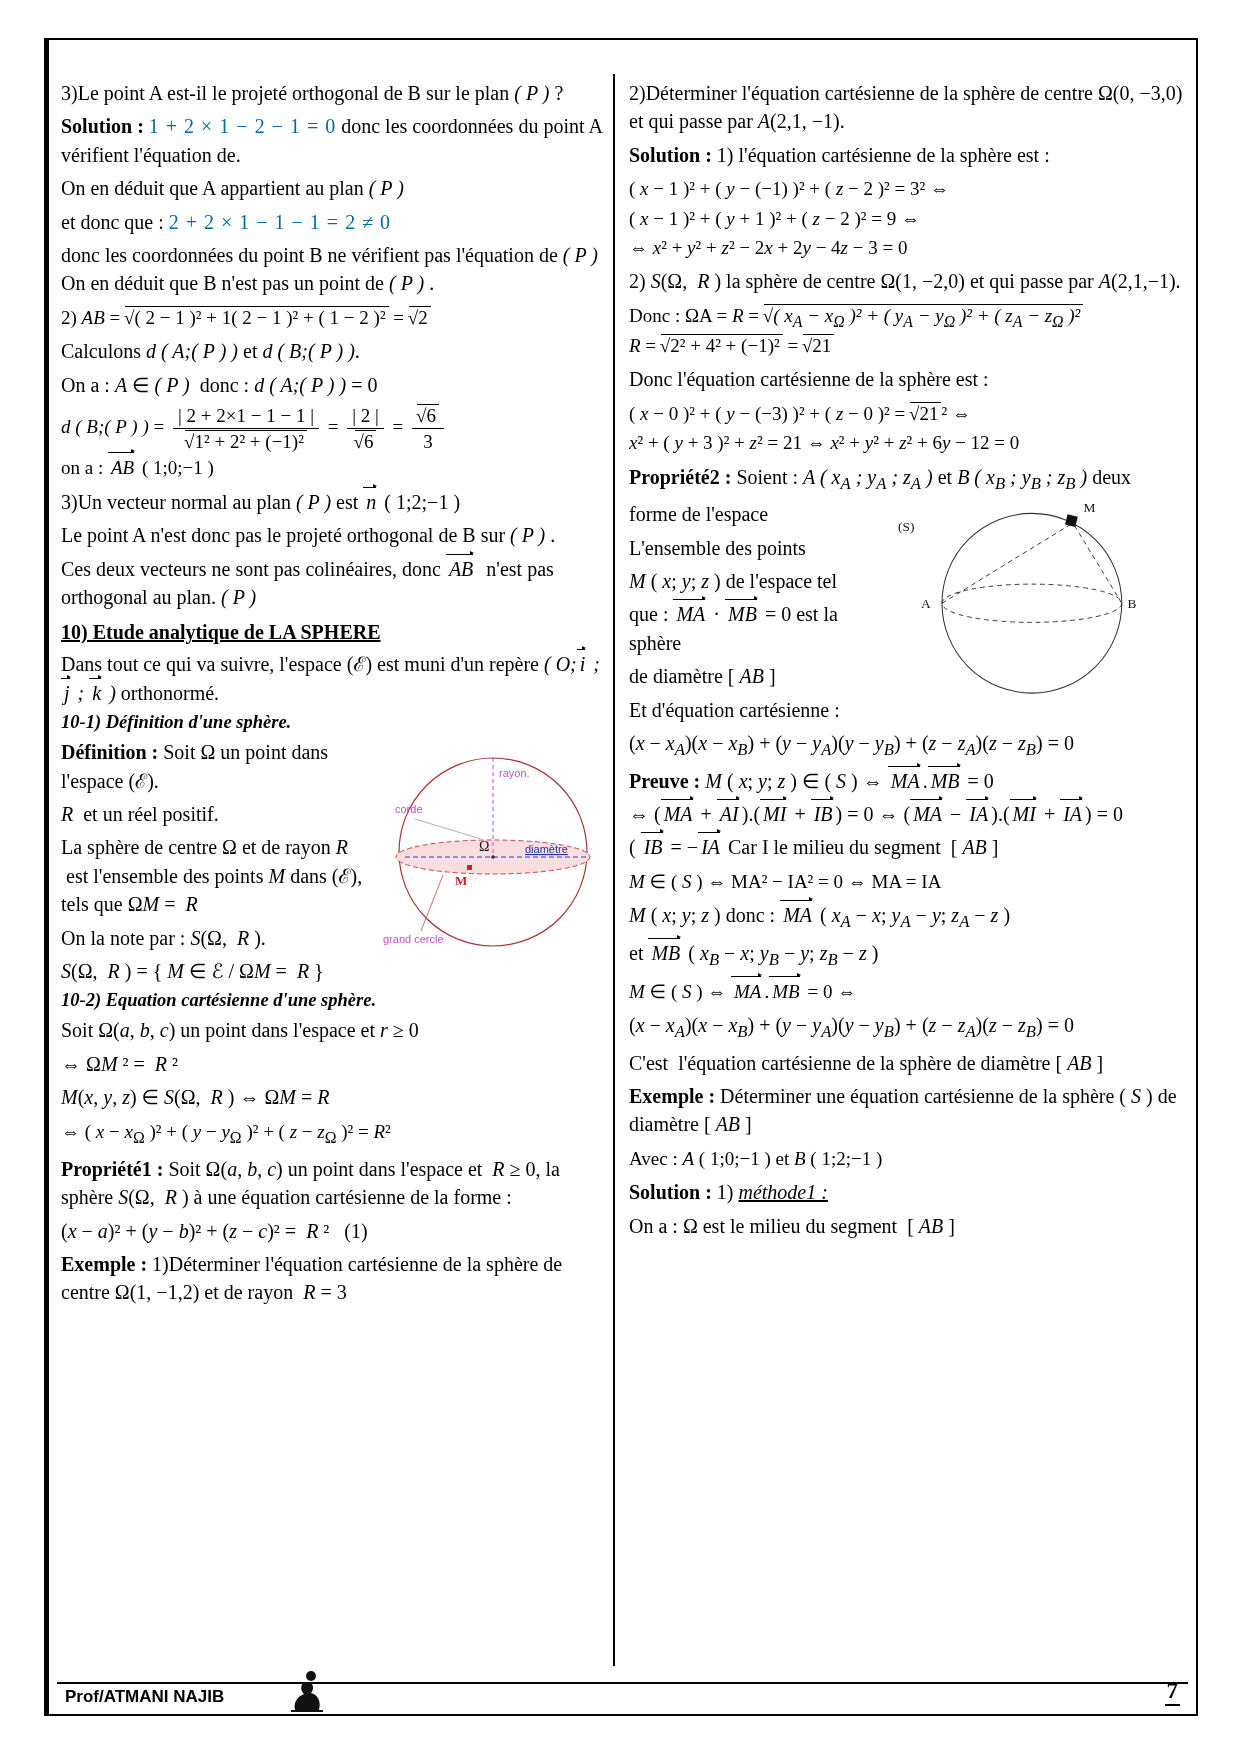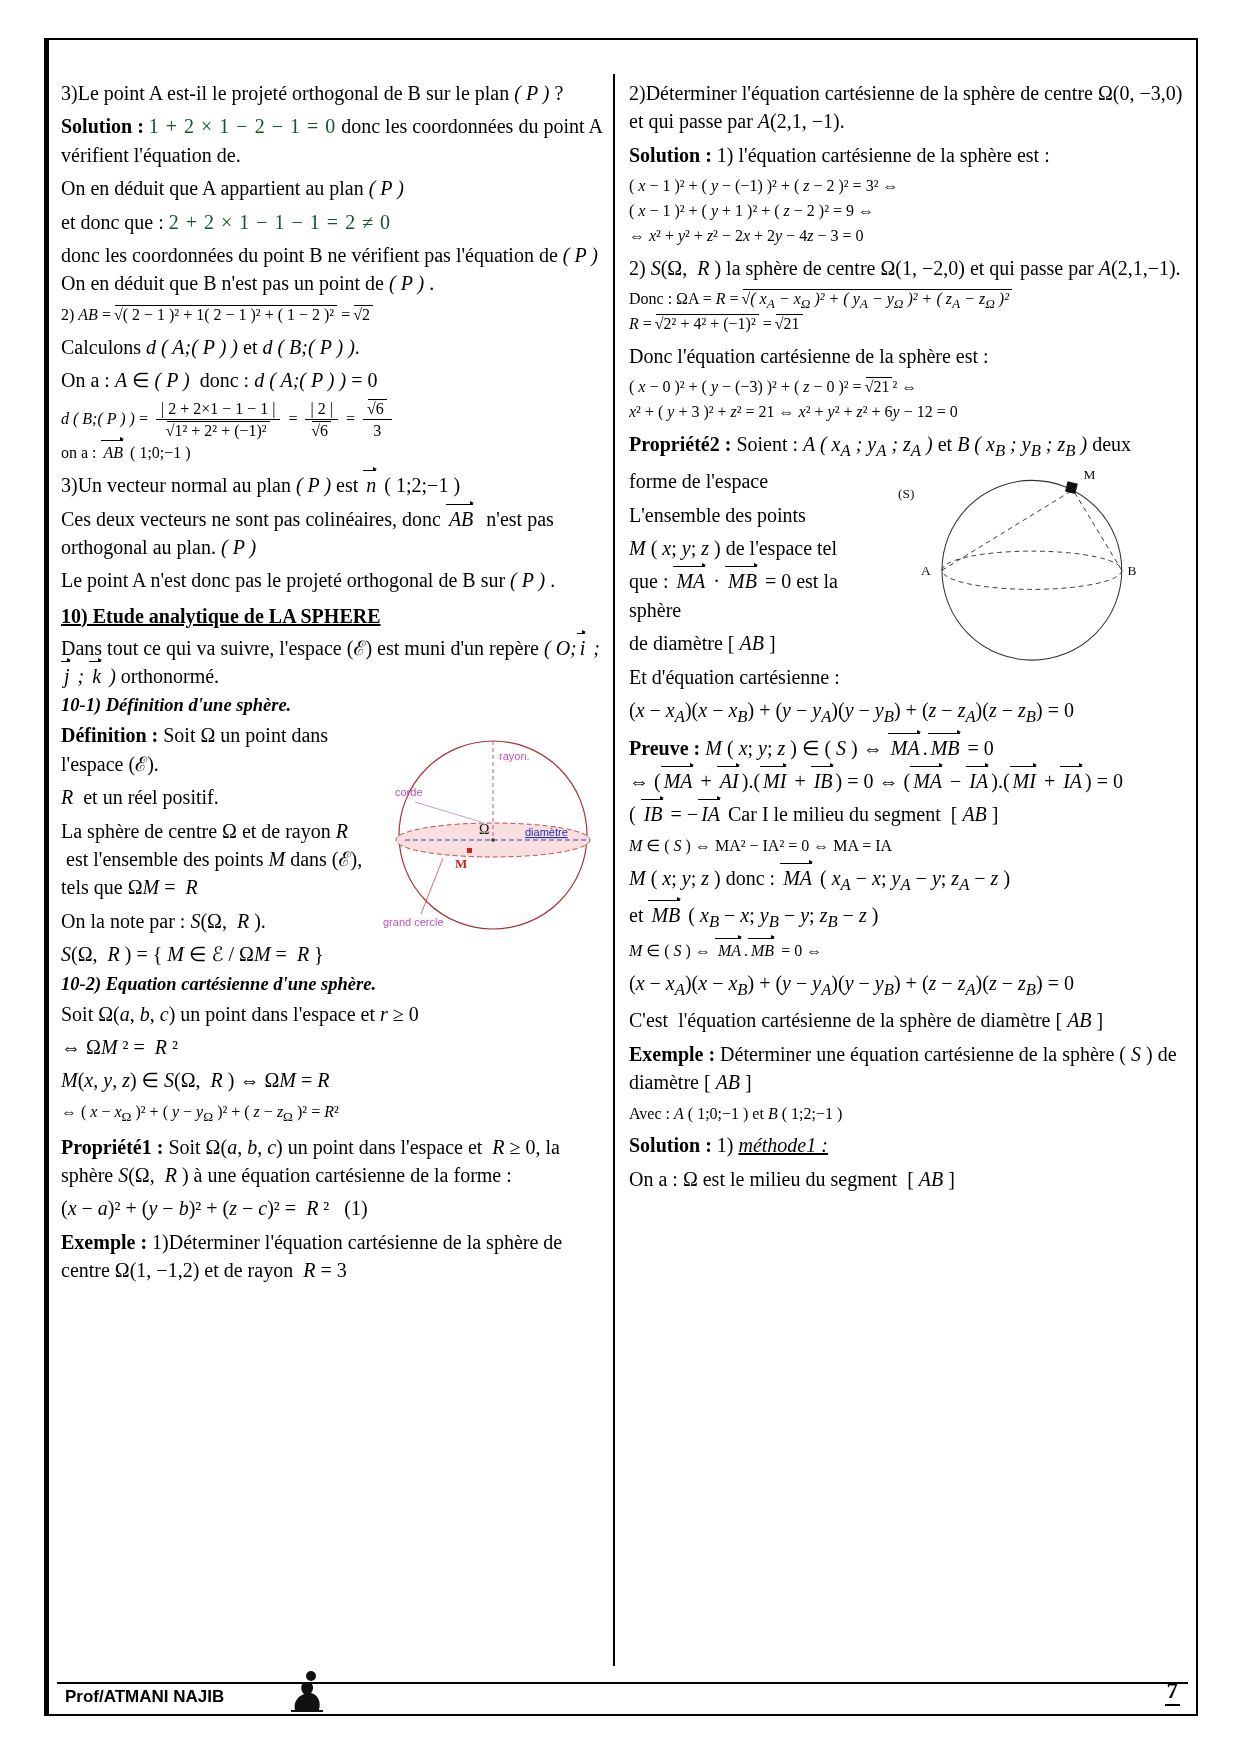--- a/index.html
+++ b/index.html
@@ -6,26 +6,26 @@
   html,body { width:1240px; height:1754px; background:#fff; color:#000;
               font-family:"Liberation Serif", serif; position:relative; overflow:hidden; }
   .frame { position:absolute; left:44px; top:38px; width:1154px; height:1678px;
            border:2px solid #000; border-left-width:5px; background:#fff; }
   .col { position:absolute; top:34px; overflow:hidden; }
   .col-left  { left:12px;  width:548px; height:1580px; }
   .col-right { left:580px; width:560px; height:1580px; }
   .divider { position:absolute; left:564px; top:34px; height:1592px; width:0;
              border-left:2px solid #000; }
   p.t  { font-size:20px; line-height:1.42; margin:5px 0; }
-  p.fm { font-size:16px;   line-height:1.55; margin:0 0; }
+  p.fm { font-size:19px;   line-height:1.55; margin:0 0; }
   p.clear { clear:both; }
   p.h1 { font-size:20px; font-weight:bold; text-decoration:underline; margin:10px 0 6px; }
   p.bi { font-size:18.5px; font-weight:bold; font-style:italic; margin:4px 0 4px; }
   i { font-style:italic; }
-  gm { color:#14532d; letter-spacing:1px; }
+  gm { color:#0369a1; letter-spacing:1px; }
   sq { display:inline-block; white-space:nowrap; border-top:1.3px solid #000;
        line-height:1.15; padding:0 3px 0 1px; }
   sq::before { content:"√"; display:inline-block; margin-left:-2px; }
   v { font-style:italic; white-space:nowrap; display:inline-block; position:relative; padding:0 3px; }
   v::after { content:""; position:absolute; left:0; right:3px; top:-1px; border-top:1.2px solid #000; }
   v::before { content:""; position:absolute; right:0; top:-4px; width:0; height:0;
               border:2.5px solid transparent; border-left:4px solid #000; }
   fr { display:inline-block; vertical-align:middle; text-align:center; margin:0 4px; line-height:1.25; }
   fn { display:block; padding:0 5px; }
   fd { display:block; border-top:1.3px solid #000; padding:1px 5px 0; }
@@ -53,22 +53,22 @@
     <p class="t"><b>Solution : </b><gm>1 + 2 × 1 − 2 − 1 = 0</gm> donc les coordonnées du point A vérifient l'équation de.</p>
     <p class="t">On en déduit que A appartient au plan <i>( P )</i></p>
     <p class="t">et donc que : <gm>2 + 2 × 1 − 1 − 1 = 2 ≠ 0</gm></p>
     <p class="t">donc les coordonnées du point B ne vérifient pas l'équation de <i>( P )</i> On en déduit que B n'est pas un point de <i>( P )</i> .</p>
     <p class="fm">2) <i>AB</i> = <sq>( 2 − 1 )² + 1( 2 − 1 )² + ( 1 − 2 )²</sq> = <sq>2</sq></p>
     <p class="t">Calculons <i>d ( A;( P ) )</i> et <i>d ( B;( P ) )</i>.</p>
     <p class="t">On a : <i>A</i> ∈ <i>( P )</i> &nbsp;donc : <i>d ( A;( P ) )</i> = 0</p>
     <p class="fm"><i>d ( B;( P ) )</i> = <fr><fn>| 2 + 2×1 − 1 − 1 |</fn><fd><sq>1² + 2² + (−1)²</sq></fd></fr> = <fr><fn>| 2 |</fn><fd><sq>6</sq></fd></fr> = <fr><fn><sq>6</sq></fn><fd>3</fd></fr></p>
     <p class="fm">on a : <v>AB</v> ( 1;0;−1 )</p>
     <p class="t">3)Un vecteur normal au plan <i>( P )</i> est <v>n</v> ( 1;2;−1 )</p>
+    <p class="t">Le point A n'est donc pas le projeté orthogonal de B sur <i>( P )</i> .</p>
     <p class="t">Ces deux vecteurs ne sont pas colinéaires, donc <v>AB</v> &nbsp;n'est pas orthogonal au plan. <i>( P )</i></p>
-    <p class="t">Le point A n'est donc pas le projeté orthogonal de B sur <i>( P )</i> .</p>
     <p class="h1">10) Etude analytique de LA SPHERE</p>
     <p class="t">Dans tout ce qui va suivre, l'espace (ℰ) est muni d'un repère <i>( O;<v>i</v> ; <v>j</v> ; <v>k</v> )</i> orthonormé.</p>
     <p class="bi">10-1) Définition d'une sphère.</p>
 
     <div class="diagram-left">
       <svg width="228" height="218" viewBox="0 0 228 218" xmlns="http://www.w3.org/2000/svg">
         <circle cx="112" cy="115" r="94" fill="none" stroke="#a83232" stroke-width="1.2"></circle>
         <ellipse cx="112" cy="120" rx="97" ry="17" fill="#f8dede" stroke="#cc4444" stroke-width="1" stroke-dasharray="5 3"></ellipse>
         <line x1="112" y1="21" x2="112" y2="120" stroke="#c44fc4" stroke-width="1" stroke-dasharray="4 3"></line>
         <line x1="24" y1="120" x2="205" y2="120" stroke="#3344bb" stroke-width="1" stroke-dasharray="5 3"></line>

